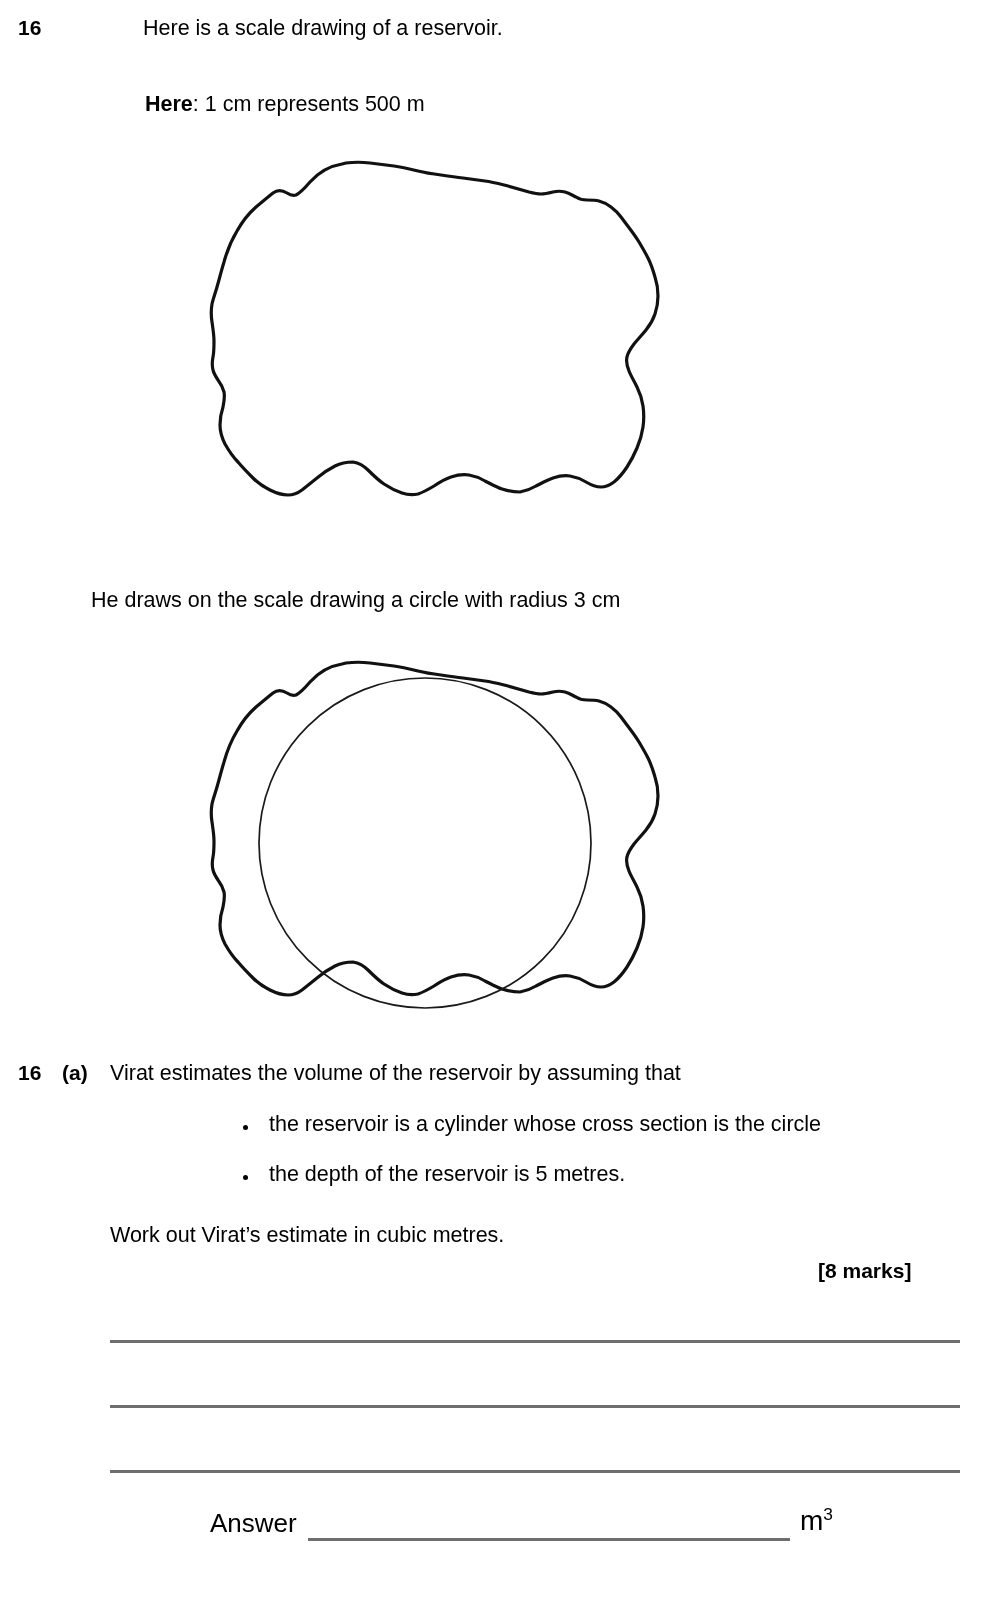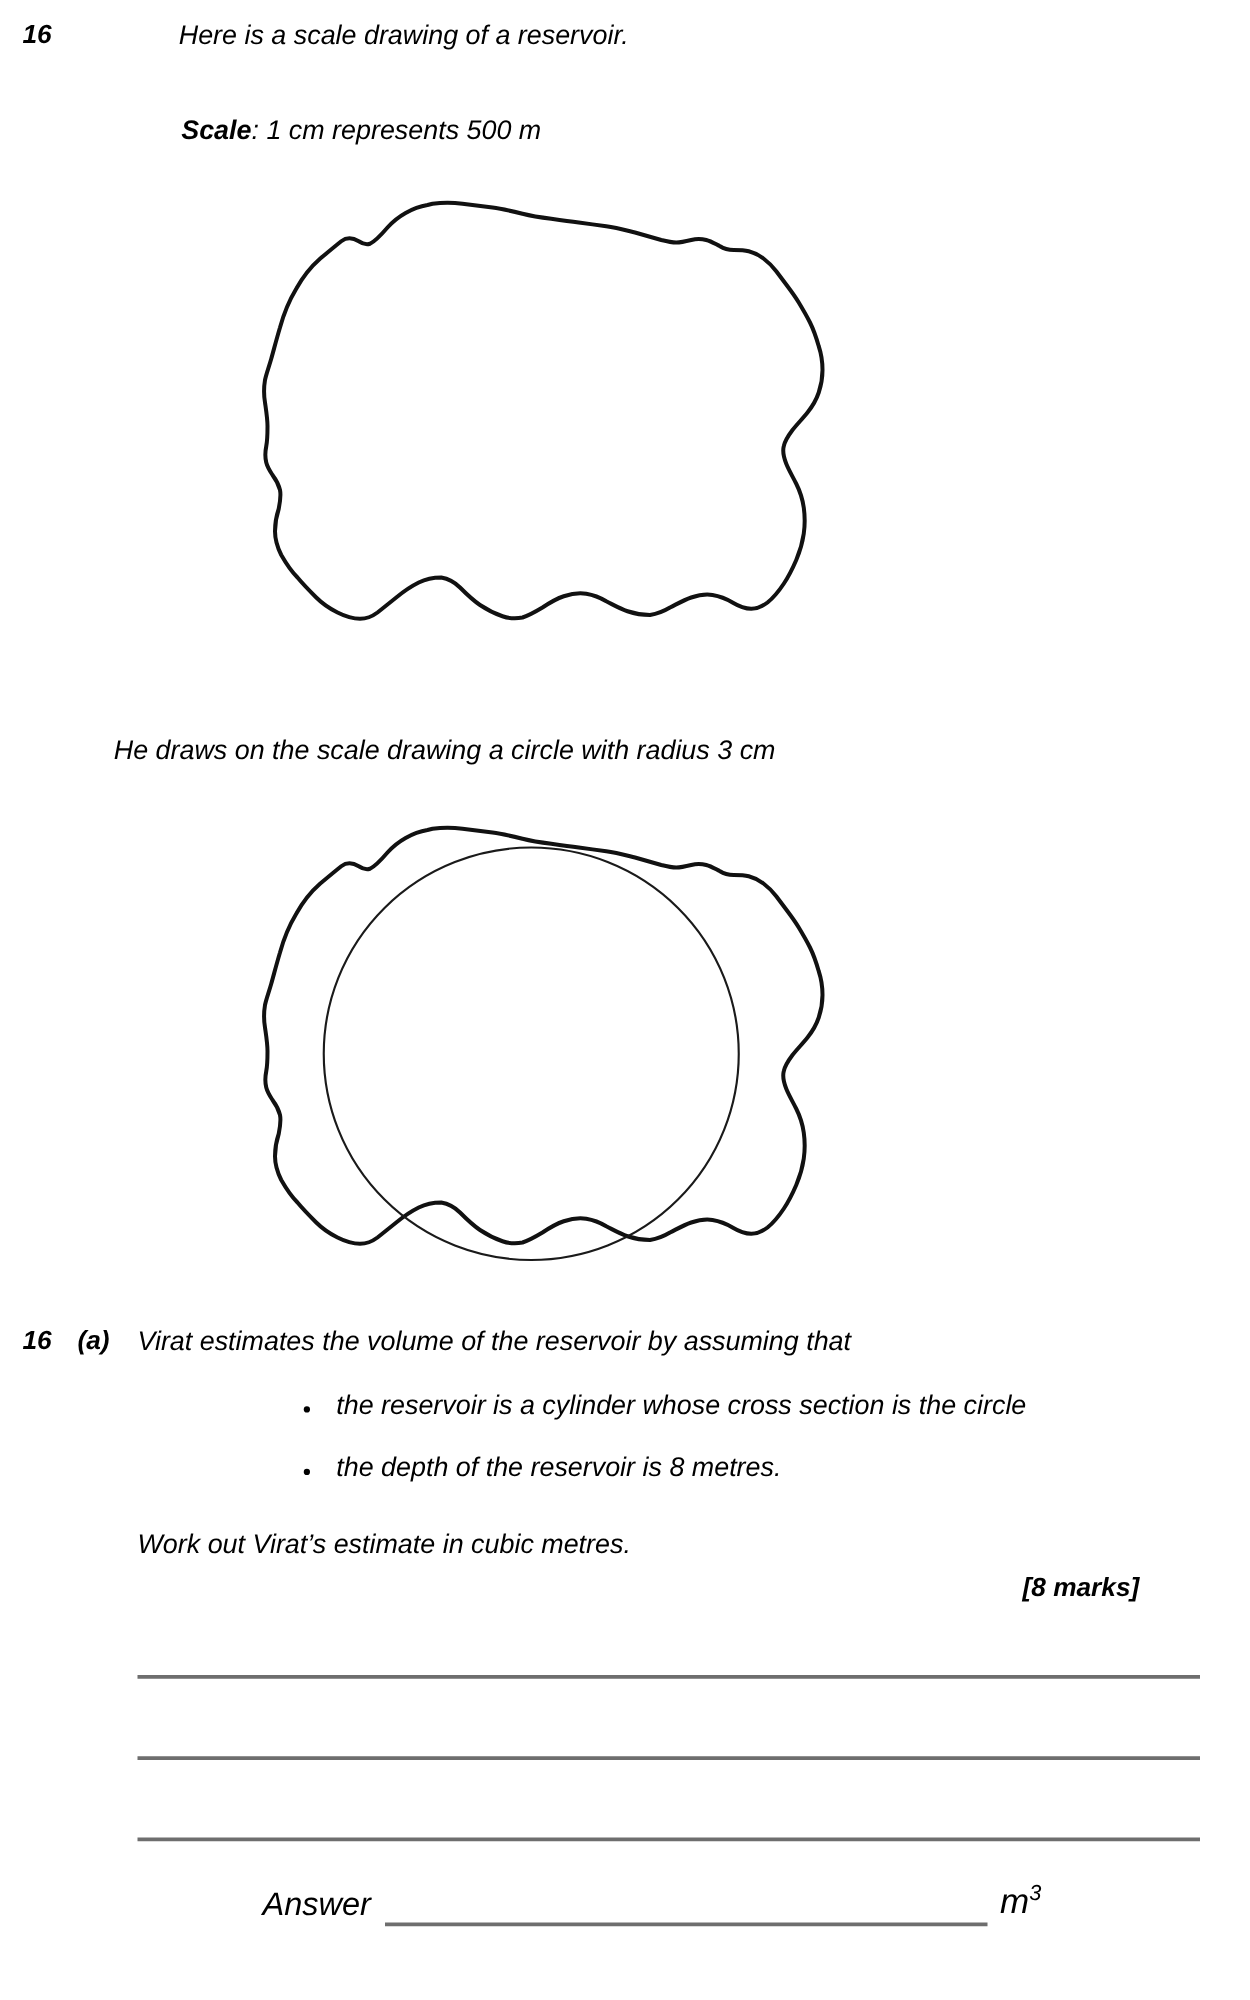--- a/index.html
+++ b/index.html
@@ -13,21 +13,20 @@
     height: 1600px;
     position: relative;
     font-family: "Liberation Sans", sans-serif;
     color: #000000;
     overflow: hidden;
   }
   .page {
     position: relative;
     width: 799px;
     height: 1600px;
-    font-style: italic;
   }
   .abs { position: absolute; }
 
   .qnum {
     font-weight: bold;
     font-size: 21px;
     letter-spacing: 0px;
   }
   .body-text {
     font-size: 21.5px;
@@ -100,21 +99,21 @@
 </style>
 </head>
 <body>
 
 <div class="page">
 
   <div class="abs qnum" style="left:18px; top:16px;">16</div>
 
   <div class="abs body-text" style="left:143px; top:17px;">Here is a scale drawing of a reservoir.</div>
 
-  <div class="abs body-text scale-line" style="left:145px; top:93px;"><b>Scale</b><span>: 1 cm represents 500 m</span></div>
+  <div class="abs body-text scale-line" style="left:145px; top:93px;"><b>Here</b><span>: 1 cm represents 500 m</span></div>
 
   <div class="abs" style="left:190px; top:140px;">
     <svg width="490" height="390" viewBox="0 0 490 390" aria-hidden="true">
       <path class="blob-path" d="M 152 24
                C 140 26 128 33 120 42
                C 114 49 110 53 106 55
                C 103 56 100 55 97 53
                C 92 50 87 50 83 53
                C 78 57 72 62 66 67
                C 58 74 52 82 47 91
@@ -281,21 +280,21 @@
 
   <div class="abs bullet-row" style="left:243px; top:1112px;">
     <span class="bullet-dot"></span>
     <span class="bullet-label">the reservoir is a cylinder whose cross section is the circle</span>
   </div>
 
   <div class="abs body-text" style="left:110px; top:1062px;">Virat estimates the volume of the reservoir by assuming that</div>
 
   <div class="abs bullet-row" style="left:243px; top:1162px;">
     <span class="bullet-dot"></span>
-    <span class="bullet-label">the depth of the reservoir is 8 metres.</span>
+    <span class="bullet-label">the depth of the reservoir is 5 metres.</span>
   </div>
 
   <div class="abs body-text" style="left:110px; top:1224px;">Work out Virat’s estimate in cubic metres.</div>
 
   <div class="abs marks" style="left:818px; top:1259px;">[8 marks]</div>
 
   <div class="abs rule" style="left:110px; top:1340px; width:850px;"></div>
   <div class="abs rule" style="left:110px; top:1405px; width:850px;"></div>
   <div class="abs rule" style="left:110px; top:1470px; width:850px;"></div>
 

